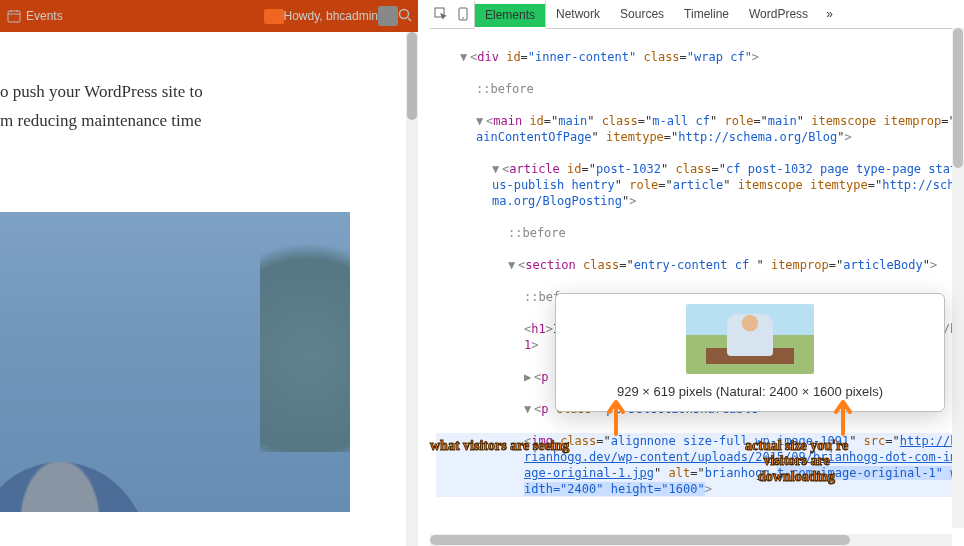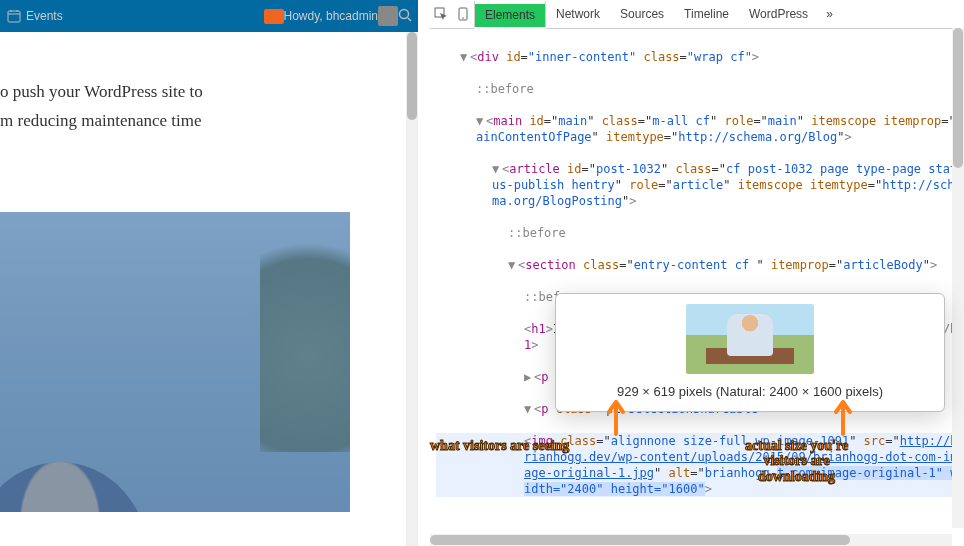--- a/index.html
+++ b/index.html
@@ -1,20 +1,20 @@
 <!DOCTYPE html>
 <html><head>
 <meta charset="utf-8">
 <style>
   html,body{margin:0;padding:0;font-family:-apple-system,BlinkMacSystemFont,"Segoe UI",Helvetica,Arial,sans-serif;font-size:13px;color:#333;background:#fff;}
   .stage{position:relative;width:964px;height:546px;overflow:hidden;background:#fff;}
 
   
   .left{position:absolute;left:0;top:0;width:418px;height:546px;background:#fff;}
-  .adminbar{height:32px;background:#0369a1;color:#ccc;display:flex;align-items:center;font-size:12px;}
+  .adminbar{height:32px;background:#c2410c;color:#ccc;display:flex;align-items:center;font-size:12px;}
   .adminbar .right{margin-left:auto;display:flex;align-items:center;padding-right:6px;}
   .adminbar .icon{width:16px;height:16px;display:inline-flex;align-items:center;justify-content:center;}
   .adminbar .chatbub{background:#f06522;color:#fff;border-radius:2px;padding:0 3px;font-size:11px;line-height:14px;}
   .adminbar .avatar{width:20px;height:20px;background:#888;border-radius:2px;}
   .adminbar .events{margin-left:6px;display:flex;align-items:center;gap:4px;}
   .adminbar .search-ic{font-size:14px;}
 
   .bodytxt{padding:46px 8px 0 0;font-family:Georgia,serif;font-size:17px;color:#333;line-height:1.7;}
 
   .hero{position:absolute;left:0;top:212px;width:350px;height:300px;background:#6d8db0;overflow:hidden;}

